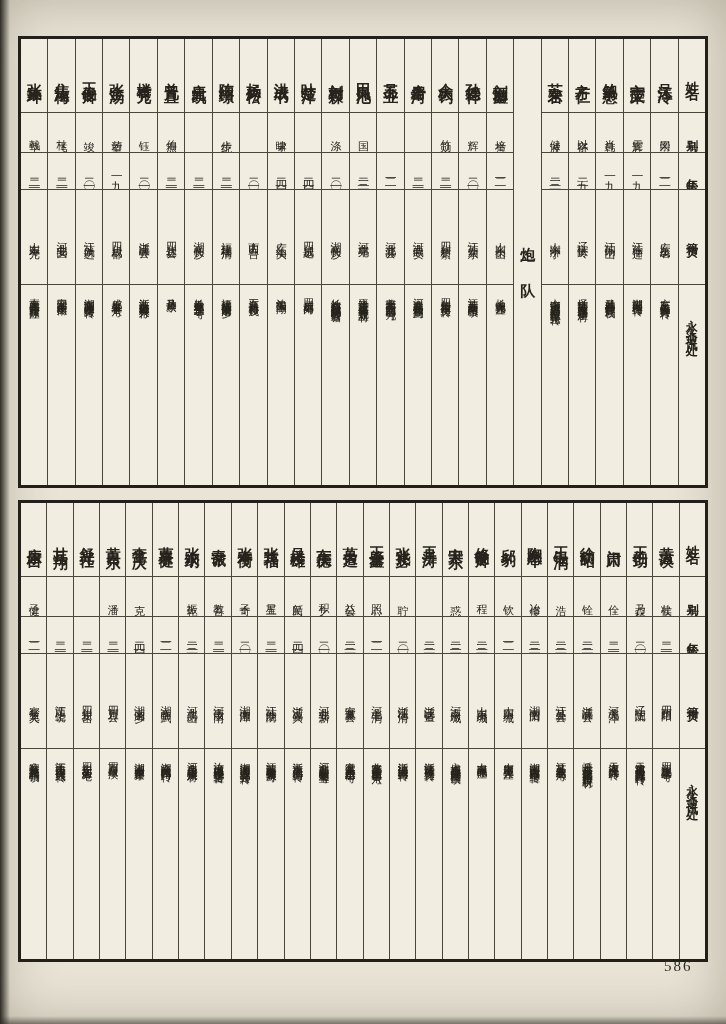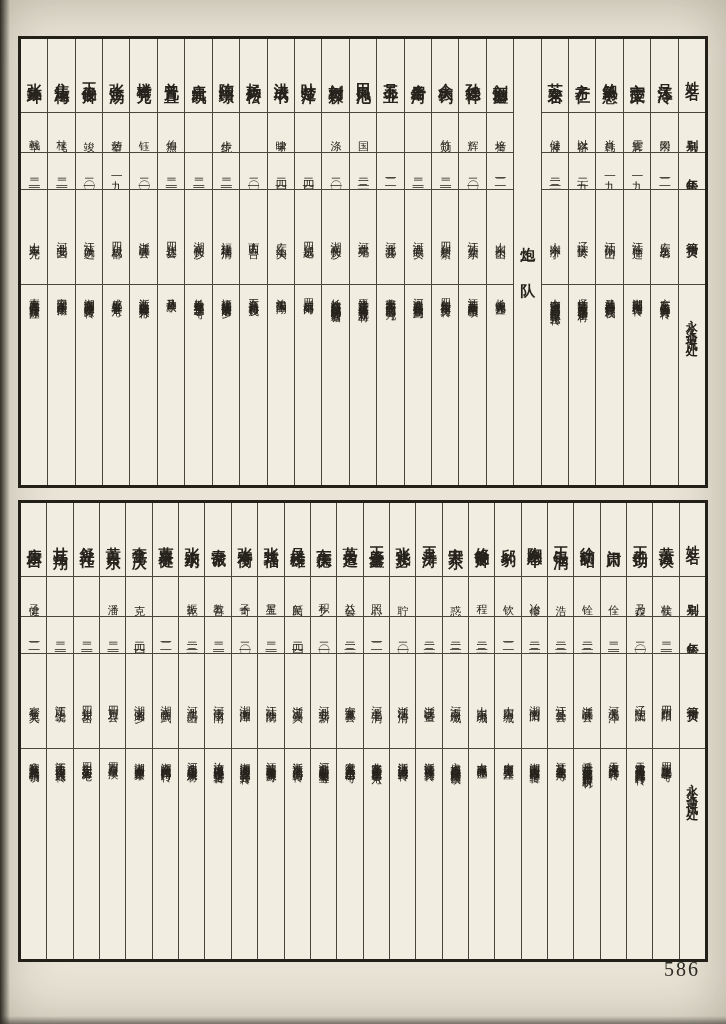--- a/index.html
+++ b/index.html
@@ -65,21 +65,21 @@
   .hcell .vtext{font-weight:700;}
   .hcell.cell-name .vtext{font-size:14px;letter-spacing:6px;}
   .hcell.cell-alias .vtext,.hcell.cell-age .vtext{font-size:12px;letter-spacing:3px;}
   .hcell.cell-origin .vtext{font-size:12px;letter-spacing:4px;}
   .hcell.cell-address .vtext{font-size:12px;line-height:14px;letter-spacing:6px;height:auto;margin-top:20px;}
   .col.divider .cell-divider .vtext{
     font-size:15px;font-weight:700;letter-spacing:18px;
   }
   .page-number{
     position:absolute;left:664px;top:958px;
-    font-size:20px;letter-spacing:2px;color:#2c2a24;
+    font-size:15px;letter-spacing:2px;color:#2c2a24;
     font-family:"Liberation Serif","DejaVu Serif",serif;
   }
 </style>
 </head>
 <body>
 
 <div class="page">
   <div class="scan-edge-left"></div>
   <div class="scan-edge-bottom"></div>
 

